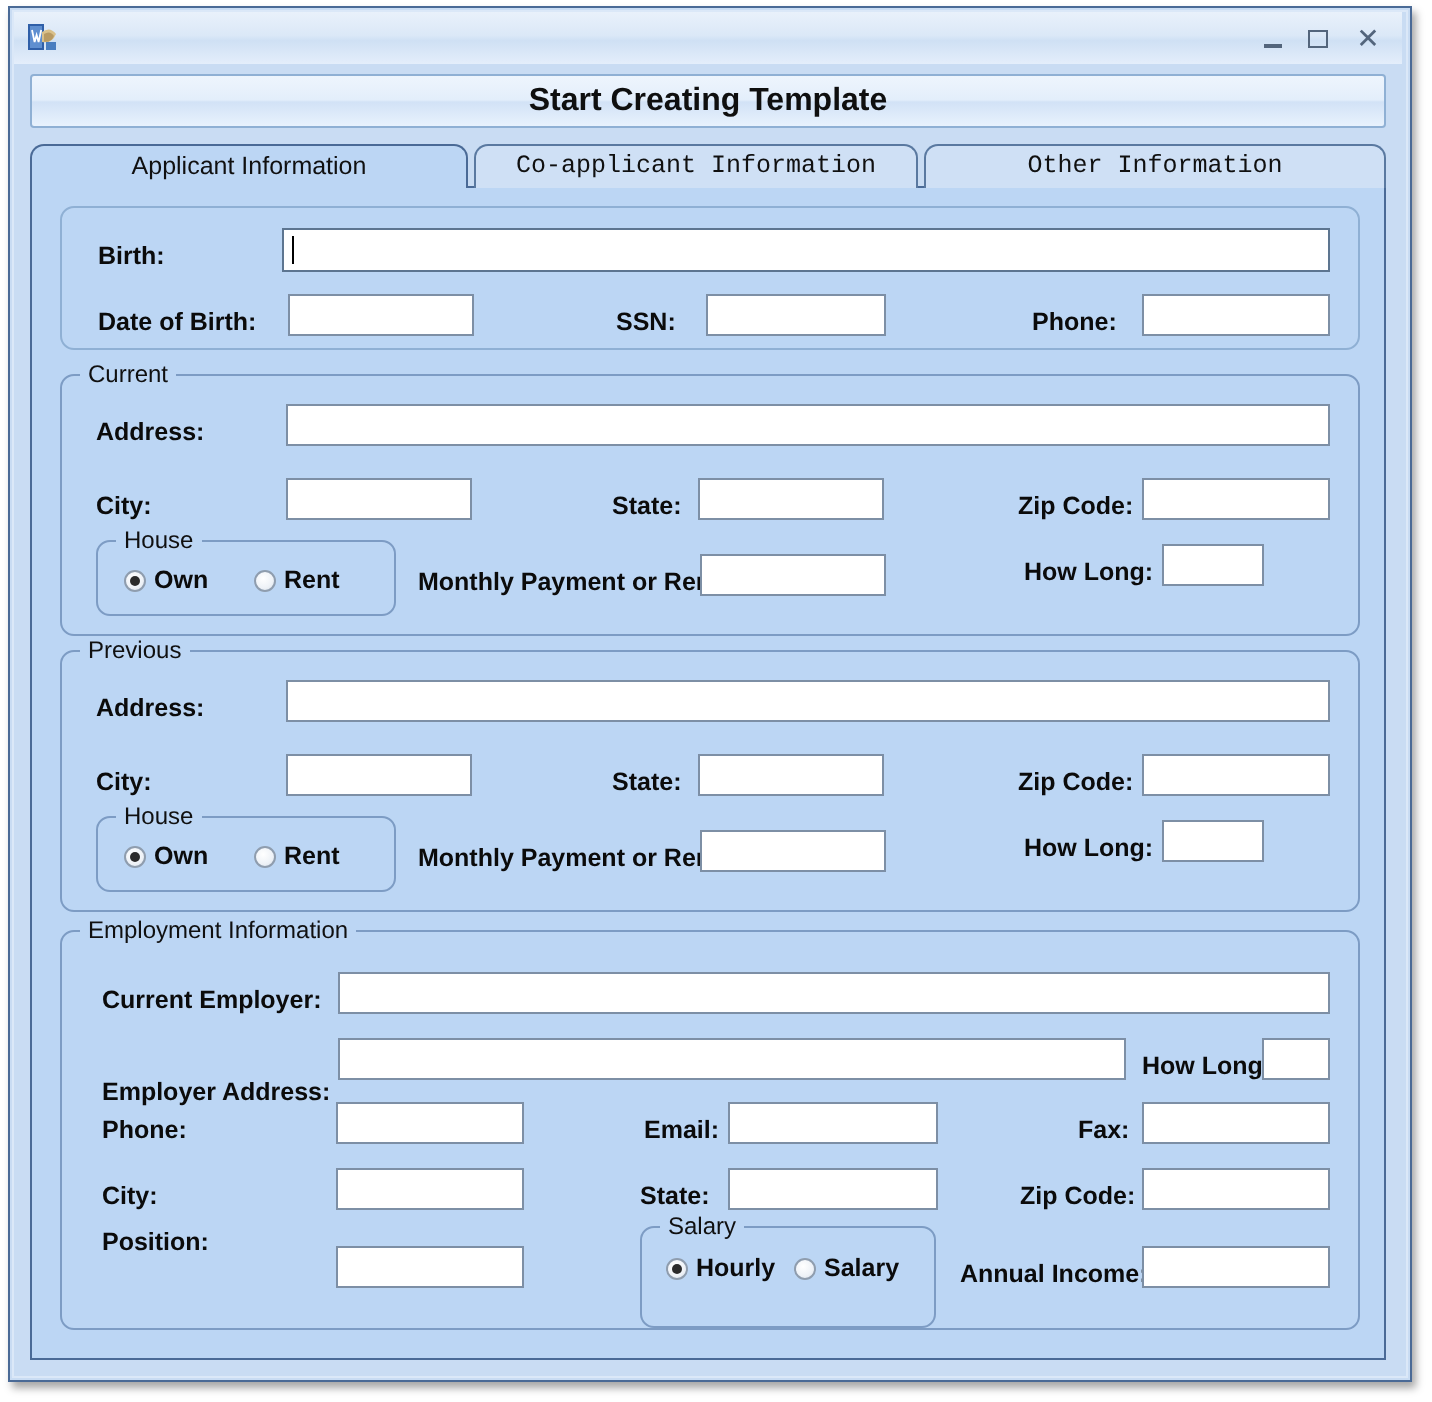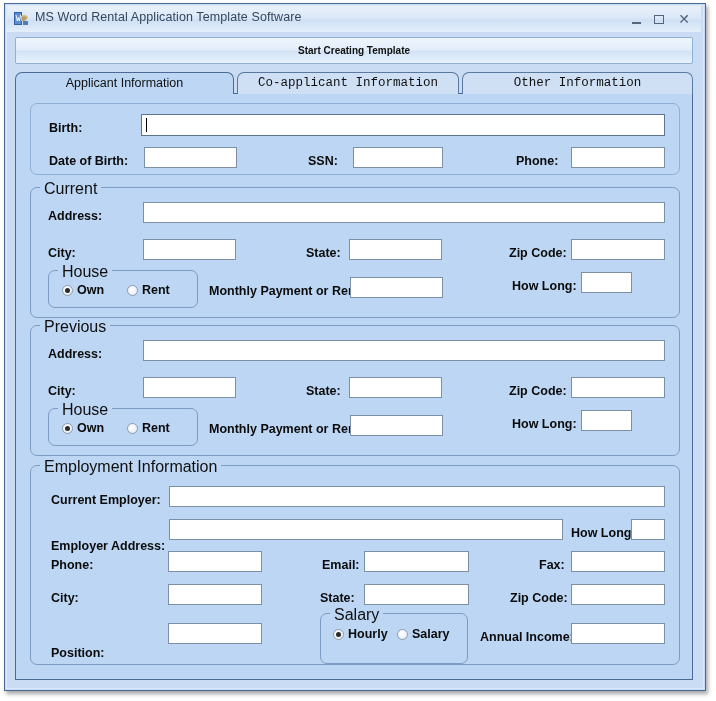--- a/index.html
+++ b/index.html
@@ -99,21 +99,21 @@
   #start-button {
     position: absolute;
     left: 8px;
     top: 5px;
     width: 678px;
     height: 27px;
     background: linear-gradient(to bottom, #eef5fd 0%, #e3eefb 48%, #d2e2f6 52%, #e8f2fd 100%);
     border: 1px solid #8fb0d4;
     border-radius: 2px;
     box-sizing: border-box;
-    font-size: 10px;
+    font-size: 16px;
     font-weight: bold;
     color: #0f0f0f;
     text-align: center;
     line-height: 25px;
     cursor: default;
   }
 
   
   #tabstrip {
     position: absolute;
@@ -177,21 +177,21 @@
     border: 1px solid #7d9cc4;
     border-radius: 7px;
     background: transparent;
   }
   .group-title {
     position: absolute;
     top: -8px;
     left: 9px;
     padding: 0 4px;
     background: #bcd6f4;
-    font-size: 16px;
+    font-size: 12px;
     color: #101010;
     white-space: nowrap;
     text-align: center;
   }
 
   
   .lbl {
     position: absolute;
     font-size: 12.5px;
     font-weight: bold;
@@ -264,21 +264,20 @@
 
   <div id="titlebar">
     <svg id="app-icon" viewBox="0 0 17 17">
       <rect x="1" y="2" width="8" height="13" fill="#2f5fa8"></rect>
       <rect x="2" y="3" width="6" height="11" fill="#5f8fd0"></rect>
       <path d="M3 5 L4.3 11 L5.3 7.5 L6.3 11 L7.6 5" stroke="#ffffff" stroke-width="0.9" fill="none"></path>
       <path d="M8 6 q4 -3 7 1 q-2 5 -7 4 z" fill="#d9c08a"></path>
       <path d="M9 7 q3 -2 5 1 q-1.5 3.5 -5 2.8 z" fill="#b89a63"></path>
       <rect x="10" y="11" width="5" height="4" fill="#4a7ec0"></rect>
     </svg>
-    <div id="title-text">MS Word Rental Application Template Software</div>
 
     <div class="winbtn" id="btn-min">
       <span class="glyph"></span>
     </div>
     <div class="winbtn" id="btn-max">
       <span class="glyph"></span>
     </div>
     <div class="winbtn" id="btn-close">✕</div>
   </div>
 
@@ -400,21 +399,21 @@
 
         <div class="lbl" style="left:20px; top:125px;">City:</div>
         <input class="tf" style="left: 137px; top: 118px; width: 94px; height: 21px;" value="">
 
         <div class="lbl" style="left:289px; top:125px;">State:</div>
         <input class="tf" style="left: 333px; top: 118px; width: 105px; height: 21px;" value="">
 
         <div class="lbl" style="left:479px; top:125px;">Zip Code:</div>
         <input class="tf" style="left: 540px; top: 118px; width: 94px; height: 21px;" value="">
 
-        <div class="lbl" style="left:20px; top:180px;">Position:</div>
+        <div class="lbl" style="left:20px; top:148px;">Position:</div>
         <input class="tf" style="left: 137px; top: 157px; width: 94px; height: 21px;" value="">
 
         <div class="group" style="left:289px; top:147px; width:148px; height:51px;">
           <div class="group-title">Salary</div>
           <div class="radio-wrap" style="left:12px; top:13px;">
             <span class="radio checked"></span>
             <span class="radio-label">Hourly</span>
           </div>
           <div class="radio-wrap" style="left:76px; top:13px;">
             <span class="radio"></span>

